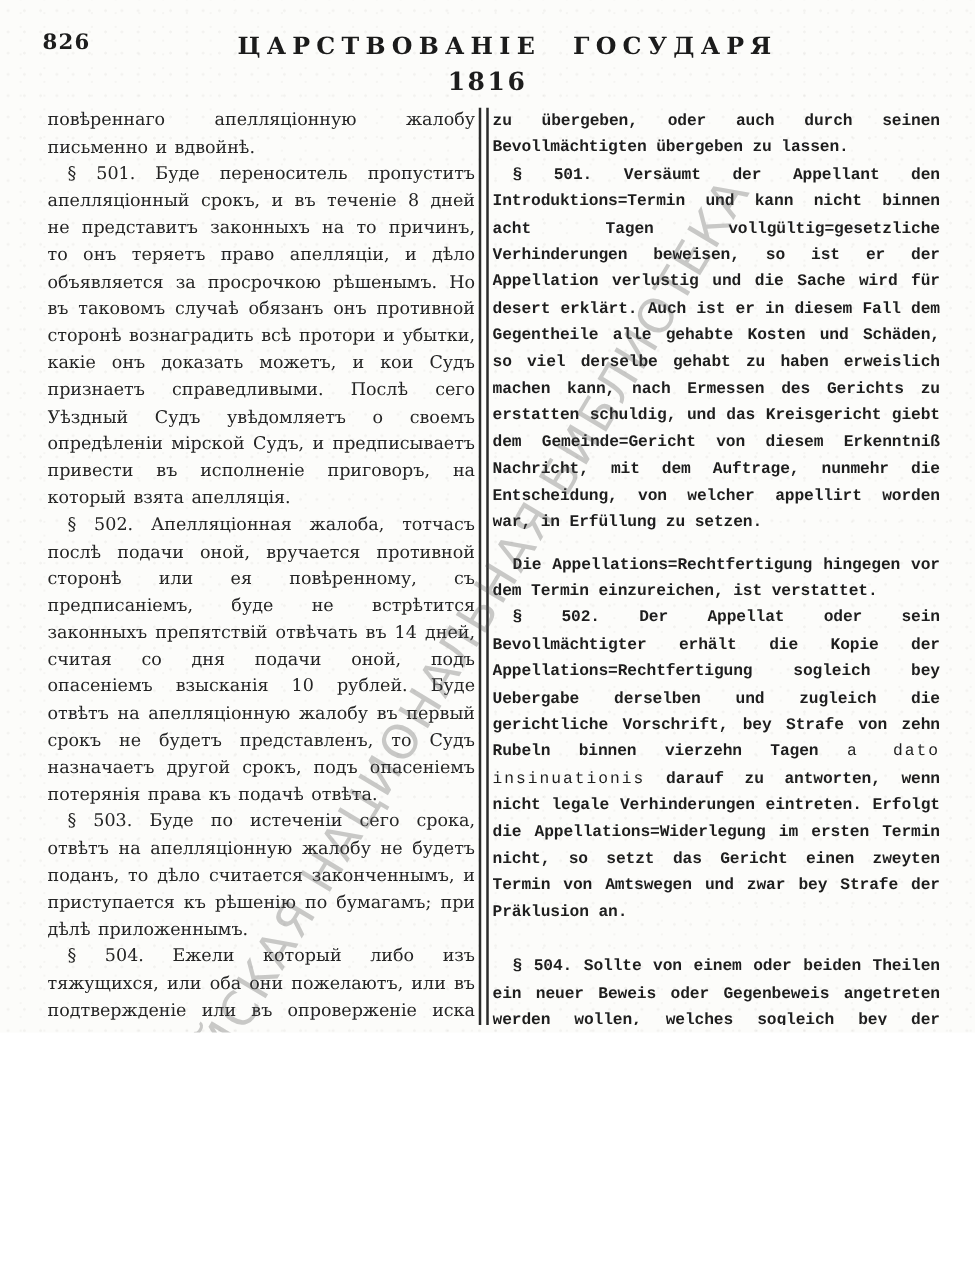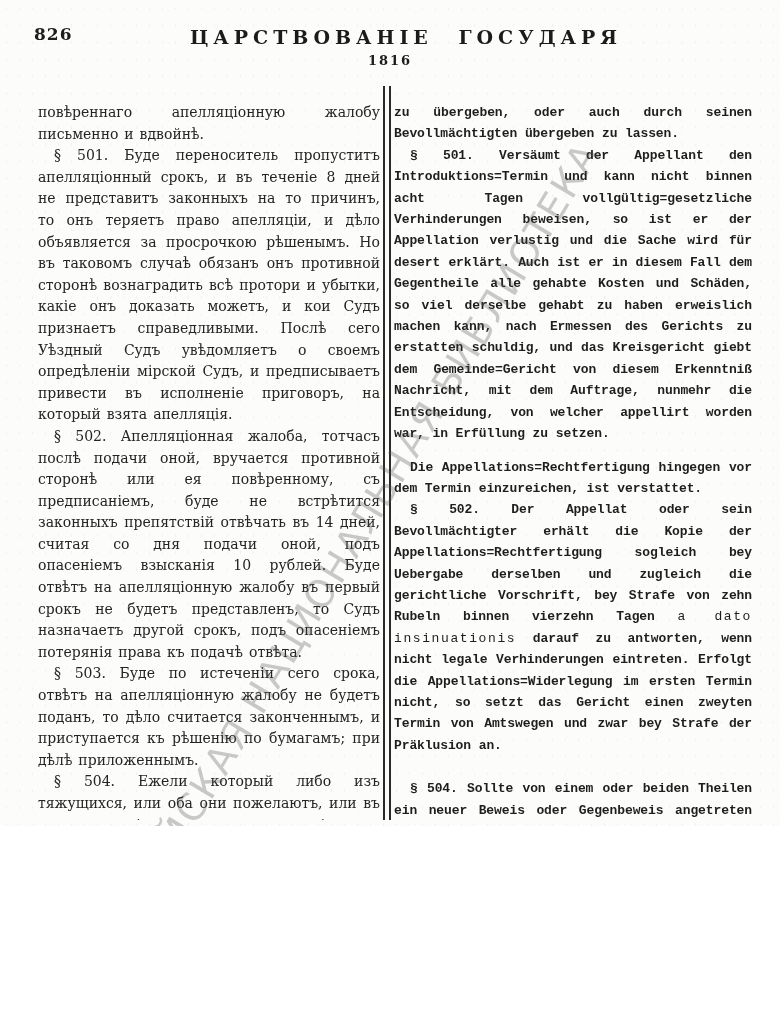--- a/index.html
+++ b/index.html
@@ -20,27 +20,27 @@
     position:absolute;left:34px;top:24px;
     font-size:17px;font-weight:bold;letter-spacing:1px;color:#1d1d1d;
   }
   .header{
     position:absolute;left:16px;top:26px;width:100%;
     text-align:center;font-size:19px;font-weight:bold;
     letter-spacing:5px;word-spacing:14px;color:#1b1b1b;
   }
   .year{
     position:absolute;left:0;top:53px;width:100%;
-    text-align:center;font-size:13px;font-weight:bold;letter-spacing:2px;color:#1d1d1d;
+    text-align:center;font-size:20px;font-weight:bold;letter-spacing:2px;color:#1d1d1d;
   }
   .columns{
     position:absolute;left:38px;top:86px;right:28px;bottom:6px;
     display:flex;align-items:stretch;overflow:hidden;
   }
-  .col{overflow:hidden;margin-top:16px;}
+  .col{overflow:hidden;}
   .col-ru{width:342px;}
   .col-de{flex:1;}
   .divider{
     width:4px;margin:0 3px;flex:0 0 auto;
     border-left:2px solid #2a2a2a;
     border-right:2px solid #2a2a2a;
     height:876px;
   }
   .col p{
     margin:0;text-align:justify;text-indent:16px;

